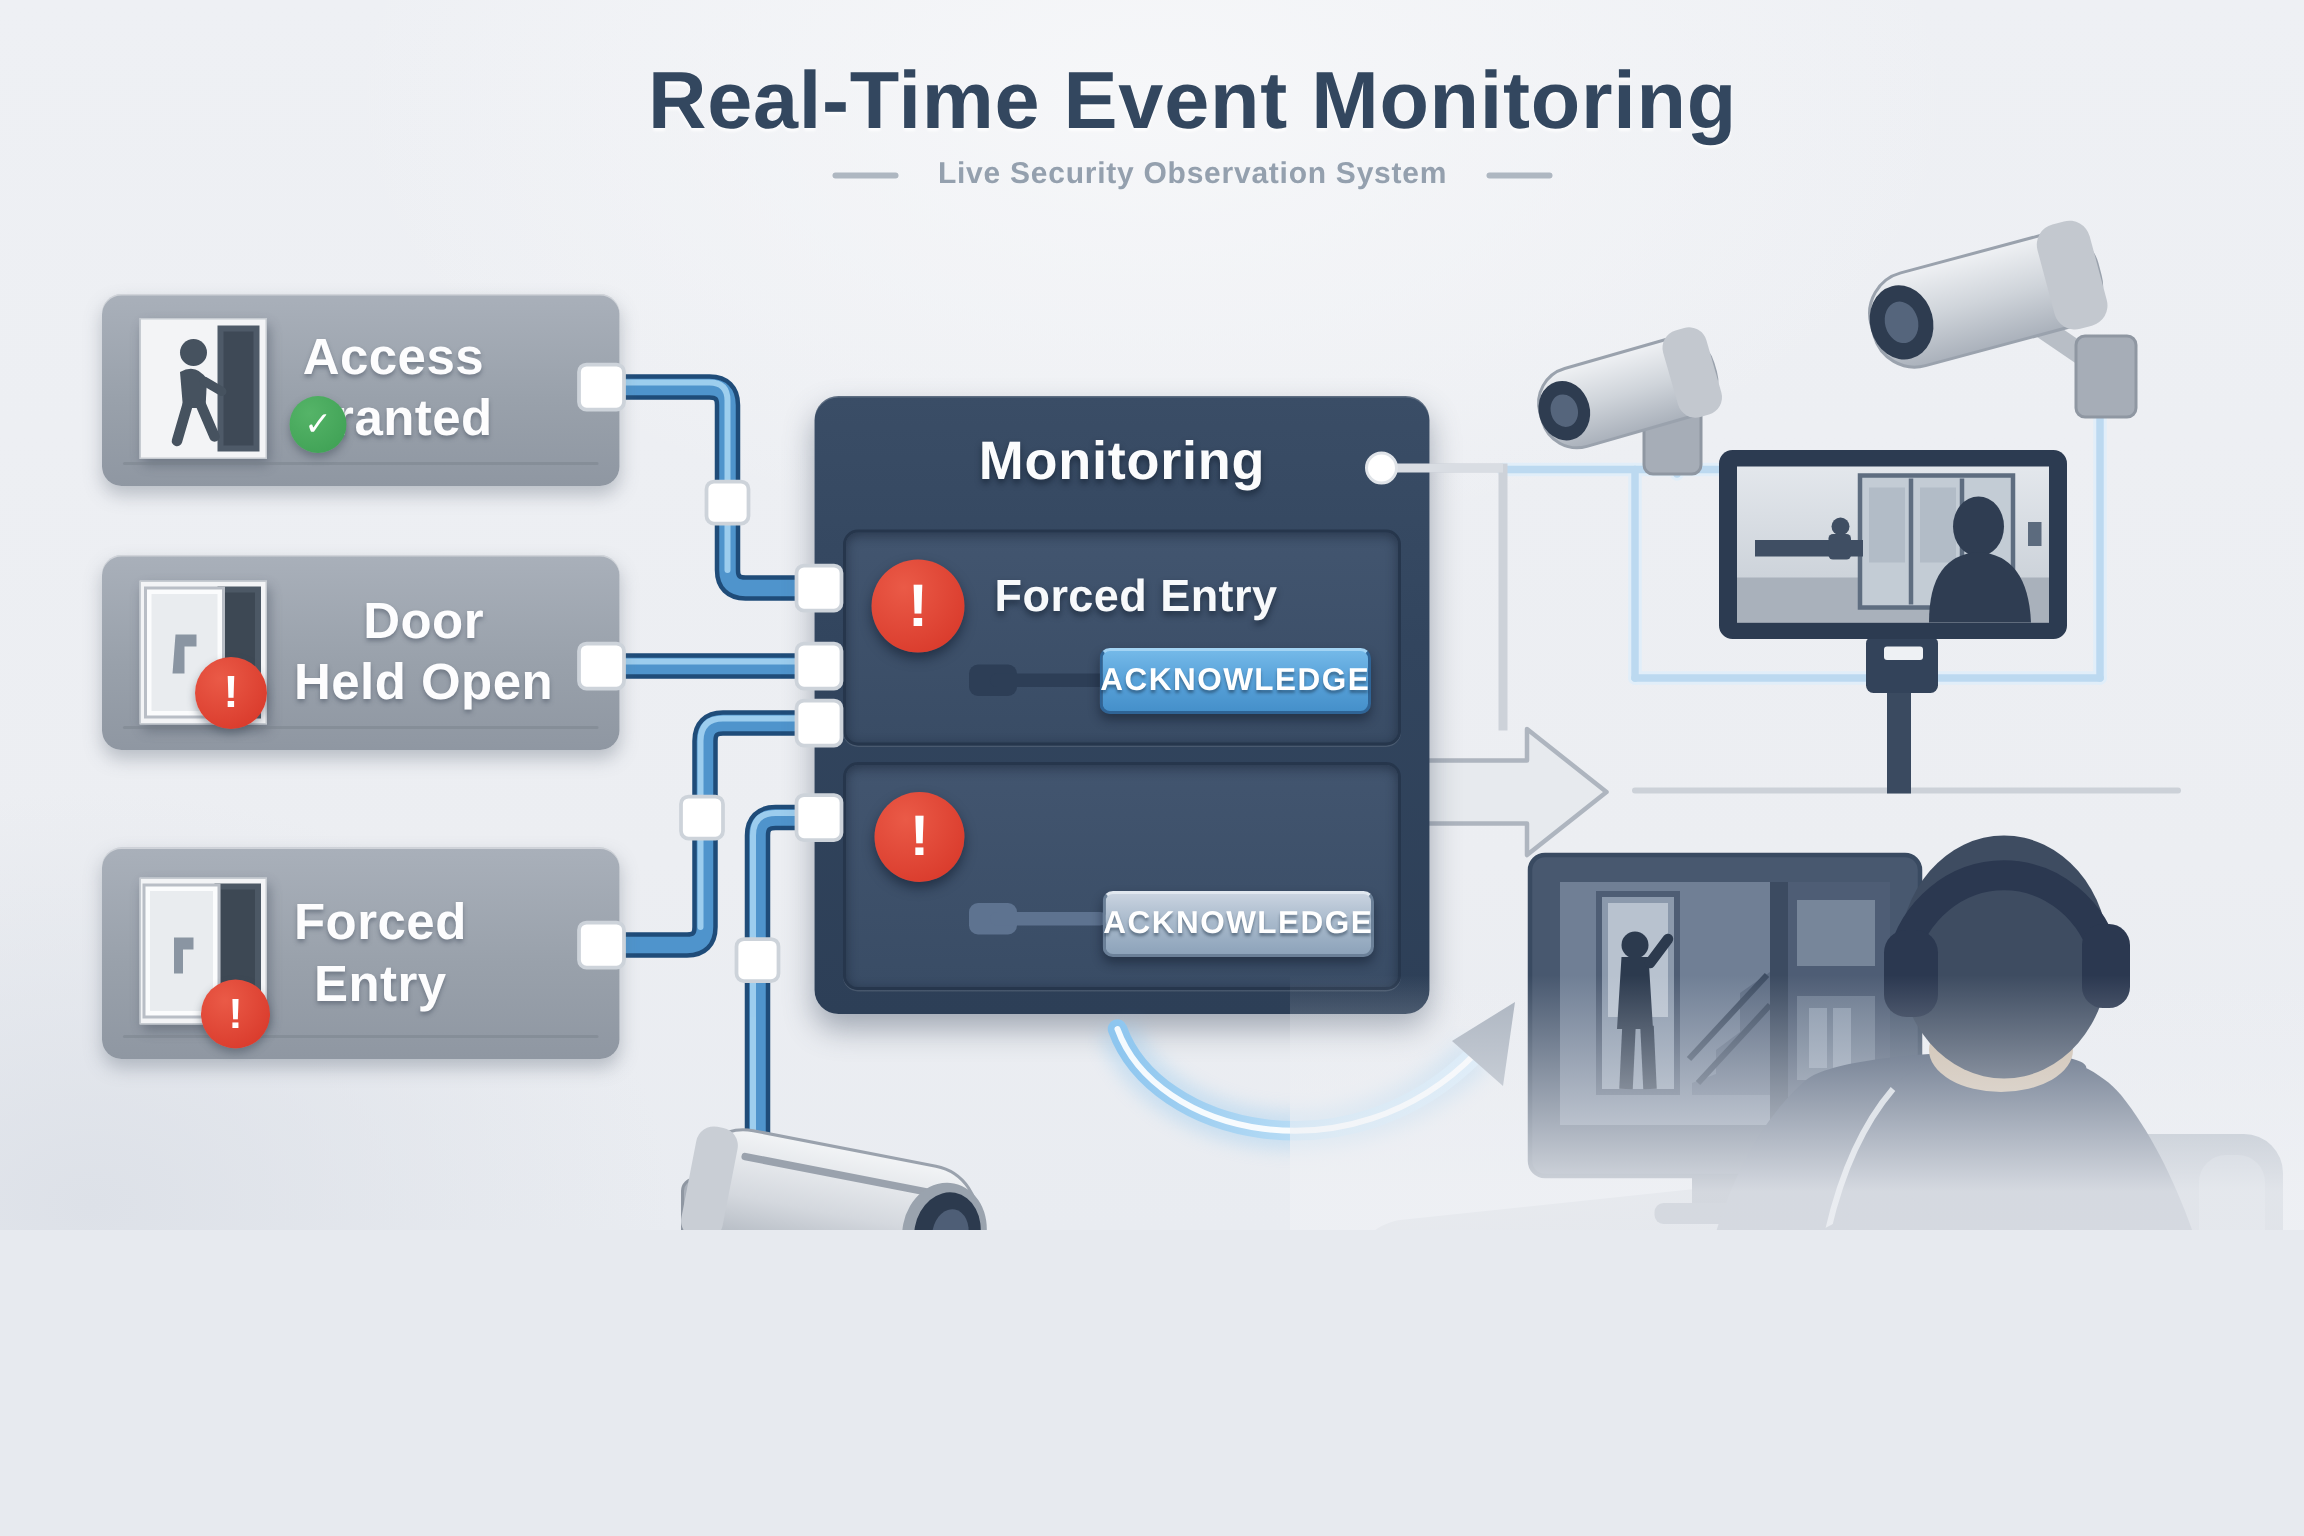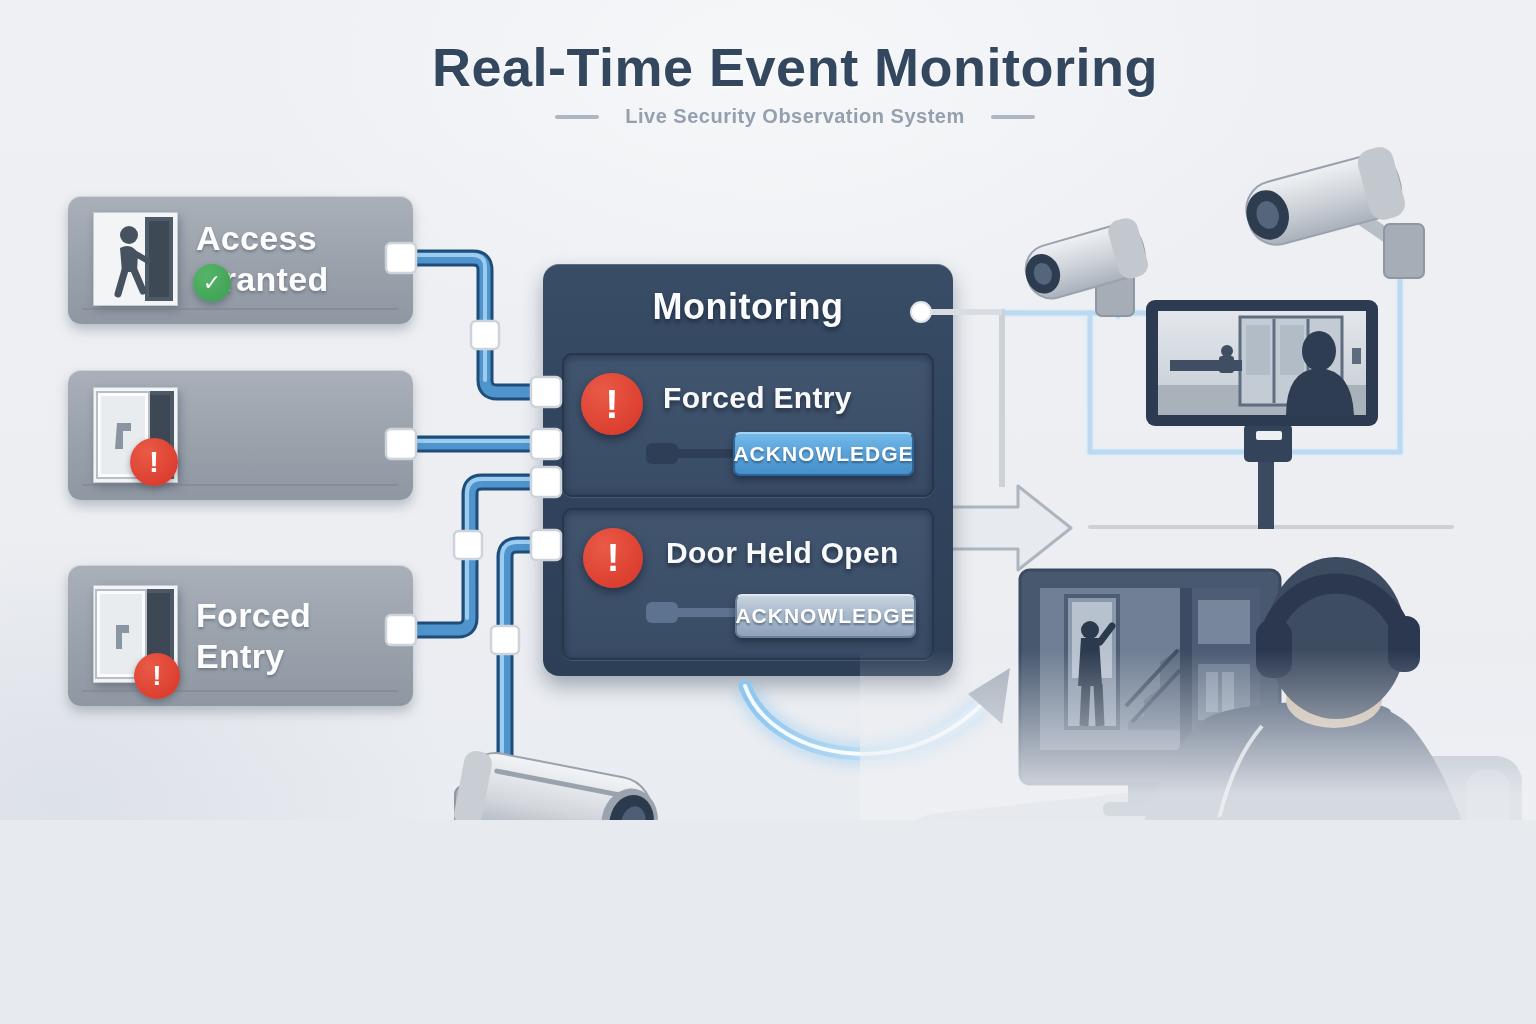--- a/index.html
+++ b/index.html
@@ -37,21 +37,21 @@
     display:flex;align-items:center;
   }
   .card::after{content:"";position:absolute;left:14px;right:14px;bottom:14px;height:2px;
     background:rgba(120,128,138,.45);border-radius:1px;}
   .card-icon-tile{
     position:absolute;left:25px;border-radius:4px;overflow:visible;
     box-shadow:2px 4px 8px rgba(70,80,95,.45);
   }
   .card-label{
     position:absolute;left:128px;color:#fdfdfe;font-weight:bold;font-size:34px;
-    line-height:41px;text-shadow:0 2px 3px rgba(70,80,95,.5);letter-spacing:.3px;
+    line-height:41px;text-shadow:0 2px 3px rgba(70,80,95,.5);letter-spacing:.3px;text-align:center;
   }
   .status-badge{
     position:absolute;border-radius:50%;display:flex;align-items:center;justify-content:center;
     color:#fff;font-weight:bold;box-shadow:0 3px 6px rgba(60,70,85,.45);z-index:3;
   }
   .badge-green{background:radial-gradient(circle at 35% 30%, #55b468, #3c9e52);}
   .badge-red{background:radial-gradient(circle at 35% 30%, #ea5a47, #d63426);}
 
   
   .panel{
@@ -249,20 +249,22 @@
         <rect x="56" y="8" width="21" height="80" fill="#3d4854"></rect>
         <rect x="4" y="5" width="52" height="86" fill="#fbfcfd" stroke="#b9bec6" stroke-width="2"></rect>
         <rect x="8" y="9" width="44" height="78" fill="#e9ecef"></rect>
         <path d="M24 36 h14 v8 h-8 v18 h-8 z" fill="#8a95a2"></path>
       </svg>
     </div>
     <div class="status-badge badge-red" style="left:62px;top:68px;width:48px;height:48px;font-size:30px;">
       <span>!</span>
     </div>
     <div class="card-label" style="top:24px;">
+      <div>Door</div>
+      <div>Held Open</div>
     </div>
   </div>
 
   <div class="card" style="top:565px;height:141px;">
     <div class="card-icon-tile" style="top:20px;width:85px;height:98px;">
       <svg width="85" height="98" viewBox="0 0 85 98">
         <rect x="0" y="0" width="85" height="98" fill="#f3f4f6" stroke="#c6cbd1" stroke-width="2"></rect>
         <rect x="50" y="4" width="31" height="90" fill="#4c5865"></rect>
         <rect x="54" y="8" width="23" height="82" fill="#3d4854"></rect>
         <rect x="3" y="5" width="50" height="88" fill="#fbfcfd" stroke="#b9bec6" stroke-width="2"></rect>
@@ -292,21 +294,20 @@
         <div class="knob"></div>
         <div class="bar"></div>
       </div>
       <button class="ack-btn ack-primary" style="left:169px;top:77px;">ACKNOWLEDGE</button>
     </div>
 
     <div class="alert-row" style="top:244px;height:148px;">
       <div class="alert-badge" style="left:19px;top:18px;width:60px;height:60px;font-size:38px;">
         <span>!</span>
       </div>
-      <div class="alert-label" style="left:102px;top:26px;">Door Held Open</div>
       <div class="slider slider-light" style="left:82px;top:92px;width:96px;height:21px;">
         <div class="knob"></div>
         <div class="bar"></div>
       </div>
       <button class="ack-btn ack-muted" style="left:171px;top:84px;">ACKNOWLEDGE</button>
     </div>
   </div>
 
   <svg class="layer-front" width="1536" height="1024" viewBox="0 0 1536 1024">
     <defs>

